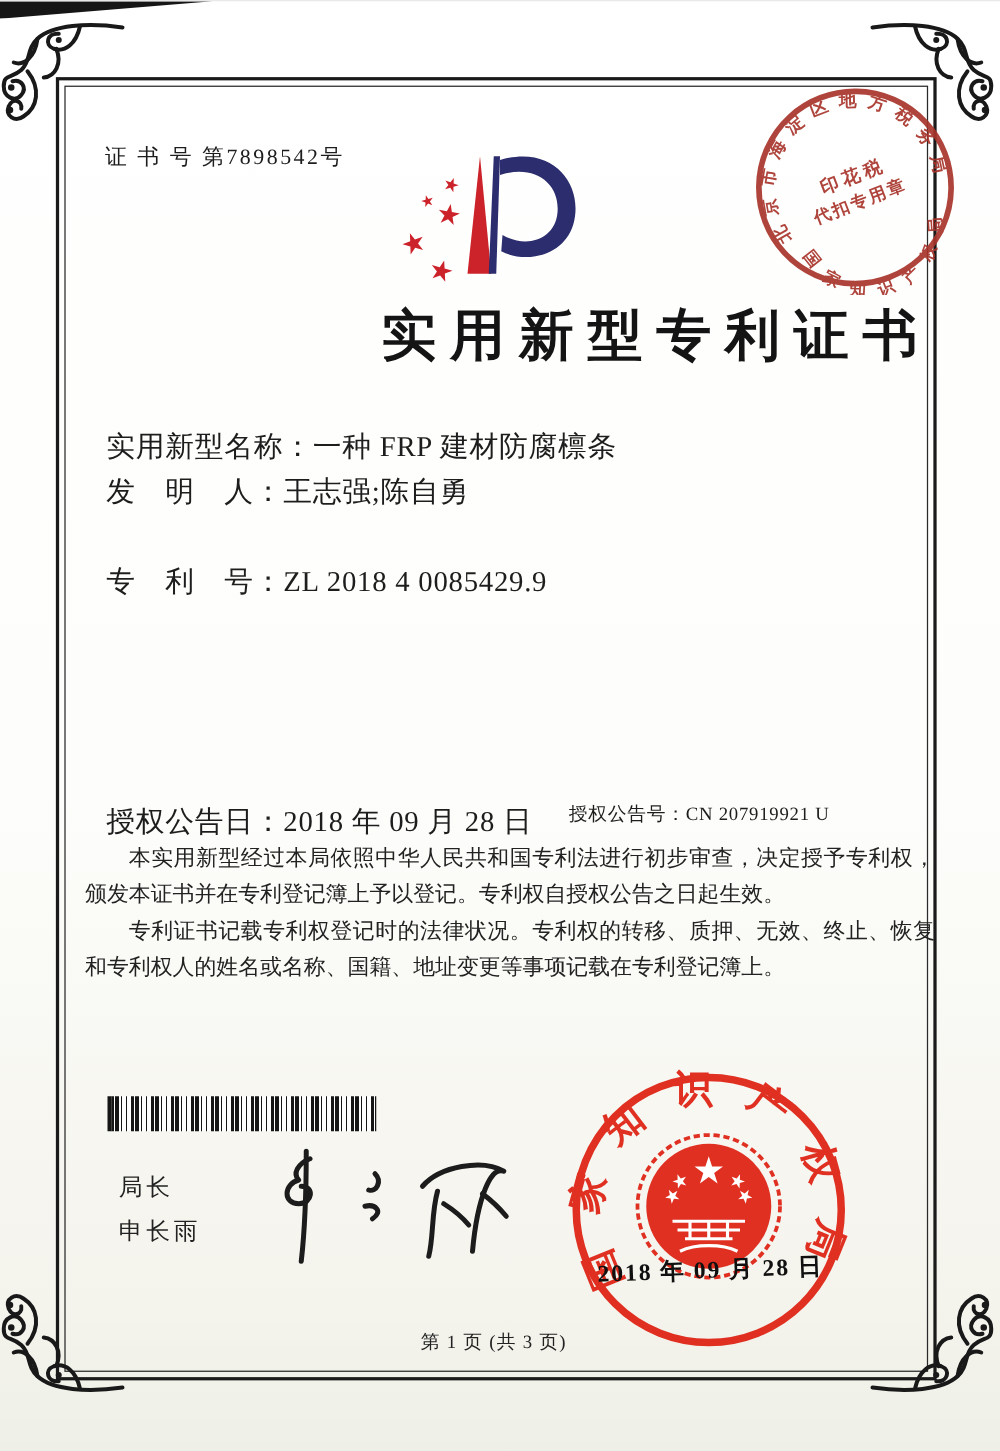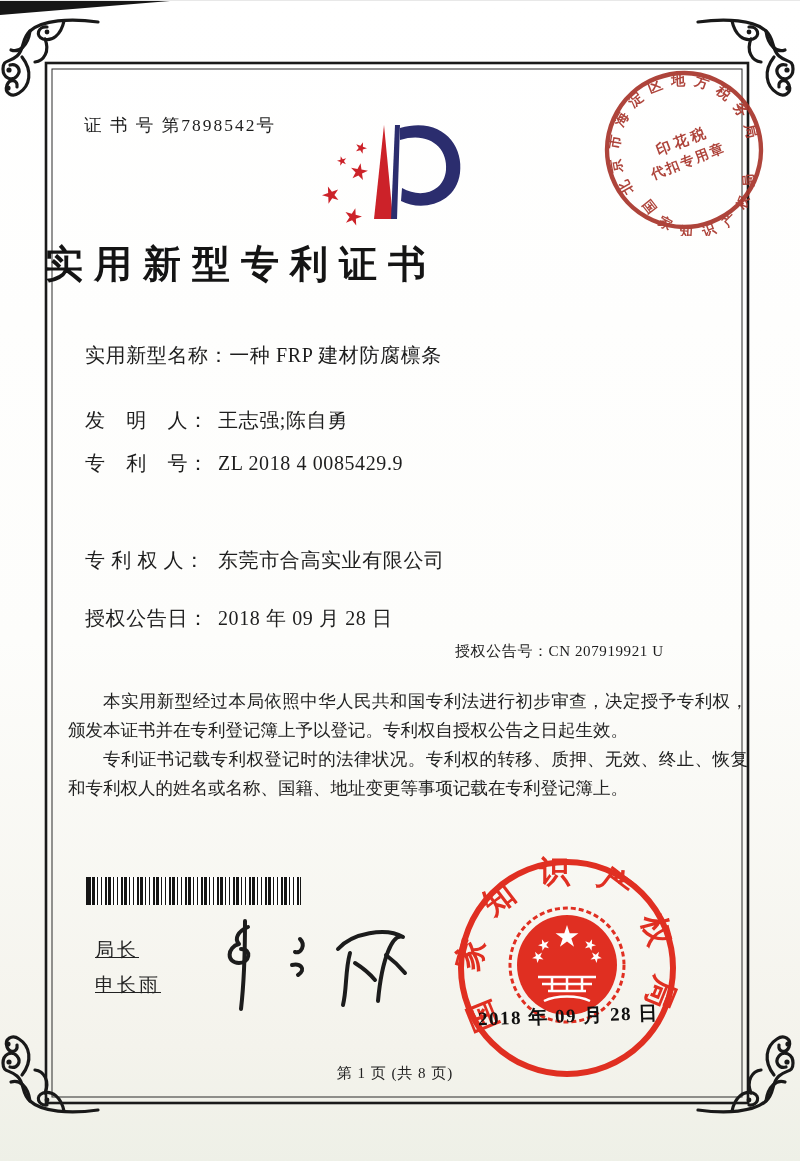--- a/index.html
+++ b/index.html
@@ -5,30 +5,30 @@
   html,body{margin:0;padding:0;background:#e8e8e8;}
   .page{
     position:relative;width:800px;height:1161px;margin:1px auto;overflow:hidden;
     background:linear-gradient(180deg,#ffffff 0%,#fdfdfb 55%,#f4f3ec 90%,#eef0e7 100%);
     font-family:"Liberation Serif","DejaVu Serif",serif;color:#1d1d1d;
   }
   .abs{position:absolute;}
   .top-wedge{position:absolute;top:0;left:0;width:170px;height:14px;background:#161616;
     clip-path:polygon(0 0,170px 0,0 100%);}
   .certno{top:112px;left:84px;font-size:17.5px;letter-spacing:2px;}
-  .title{top:238px;left:45px;right:55px;text-align:left;font-size:38px;font-weight:bold;letter-spacing:11px;color:#141414;}
-  .frow{left:85px;font-size:20px;letter-spacing:0.6px;white-space:nowrap;}
+  .title{top:238px;left:45px;right:55px;text-align:right;font-size:44px;font-weight:bold;letter-spacing:11px;color:#141414;}
+  .frow{left:85px;font-size:23px;letter-spacing:0.6px;white-space:nowrap;}
   .flabel{display:inline-block;min-width:133px;}
   .grant-no{top:641px;left:455px;font-size:15px;letter-spacing:0.6px;white-space:nowrap;}
-  .bodytext{top:686px;left:68px;width:680px;font-size:17.5px;line-height:29px;text-align:justify;color:#222;}
+  .bodytext{top:671px;left:68px;width:680px;font-size:17.5px;line-height:29px;text-align:justify;color:#222;}
   .bodytext p{margin:0;text-indent:2em;}
   .barcode{top:876px;left:86px;width:212px;height:28px;
     background:repeating-linear-gradient(90deg,#151515 0 2px,#fff 2px 3px,#151515 3px 6px,#fff 6px 8px,#151515 8px 9px,#fff 9px 12px,#151515 12px 13px,#fff 13px 16px);
     border-left:3px solid #151515;}
-  .signer{left:95px;font-family:"Liberation Sans","DejaVu Sans",sans-serif;font-size:19px;letter-spacing:3px;color:#222;text-decoration:underline;}
+  .signer{left:95px;font-family:"Liberation Sans","DejaVu Sans",sans-serif;font-size:19px;letter-spacing:3px;color:#222;}
   .seal-date{top:1002px;left:478px;width:190px;font-size:19px;font-weight:bold;letter-spacing:1.5px;color:#101010;transform:rotate(-2deg);white-space:nowrap;}
   .footer{top:1063px;left:45px;right:55px;text-align:center;font-size:15px;letter-spacing:1px;color:#222;}
   svg{display:block;}
   svg text{font-family:"Liberation Serif","DejaVu Serif",serif;}
 </style>
 </head>
 <body>
 
 <div class="page">
 
@@ -89,30 +89,27 @@
     <polygon points="72,14 62,108 81,108" fill="#cc2229"></polygon>
     <polygon points="83,14 88,14 85,108 79,108" fill="#2b2d6e"></polygon>
     <path d="M88,17 C128,5 152,33 148,62 C144,93 110,101 89,90 L90,77 C109,88 132,81 134,59 C136,36 116,20 88,29 Z" fill="#2b2d6e"></path>
   </svg>
 
   <div class="abs title">实用新型专利证书</div>
 
   <div class="abs frow" style="top:341px">
     <span class="flabel">实用新型名称：</span><span>一种 FRP 建材防腐檩条</span>
   </div>
-  <div class="abs frow" style="top:406px">
+  <div class="abs frow" style="top:377px">
     <span class="flabel">发　明　人：</span><span>王志强;陈自勇</span>
   </div>
   <div class="abs frow" style="top:449px">
     <span class="flabel">专　利　号：</span><span>ZL 2018 4 0085429.9</span>
   </div>
-  <div class="abs frow" style="top:546px">
-    <span class="flabel">专 利 权 人：</span><span>东莞市合高实业有限公司</span>
-  </div>
-  <div class="abs frow" style="top:604px">
+  <div class="abs frow" style="top:641px">
     <span class="flabel">授权公告日：</span><span>2018 年 09 月 28 日</span>
   </div>
   <div class="abs grant-no">
     <span>授权公告号：</span><span>CN 207919921 U</span>
   </div>
 
   <div class="abs bodytext">
     <p>本实用新型经过本局依照中华人民共和国专利法进行初步审查，决定授予专利权，颁发本证书并在专利登记簿上予以登记。专利权自授权公告之日起生效。</p>
     <p>专利证书记载专利权登记时的法律状况。专利权的转移、质押、无效、终止、恢复和专利权人的姓名或名称、国籍、地址变更等事项记载在专利登记簿上。</p>
   </div>
@@ -159,15 +156,15 @@
           <path d="M96,138 L134,138"></path>
           <path d="M100,124 L100,138 M115,124 L115,138 M130,124 L130,138"></path>
           <path d="M92,148 C104,142 126,142 138,148"></path>
         </g>
       </g>
     </g>
   </svg>
 
   <div class="abs seal-date">2018 年 09 月 28 日</div>
 
-  <div class="abs footer">第 1 页 (共 8 页)</div>
+  <div class="abs footer">第 1 页 (共 3 页)</div>
 
 </div>
 
 </body></html>

